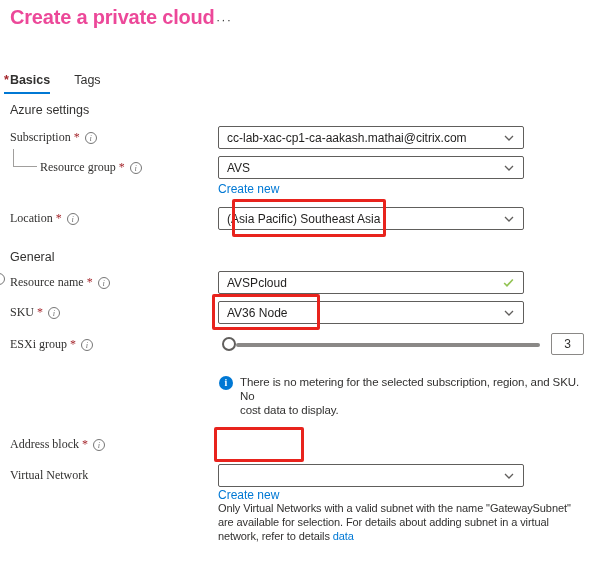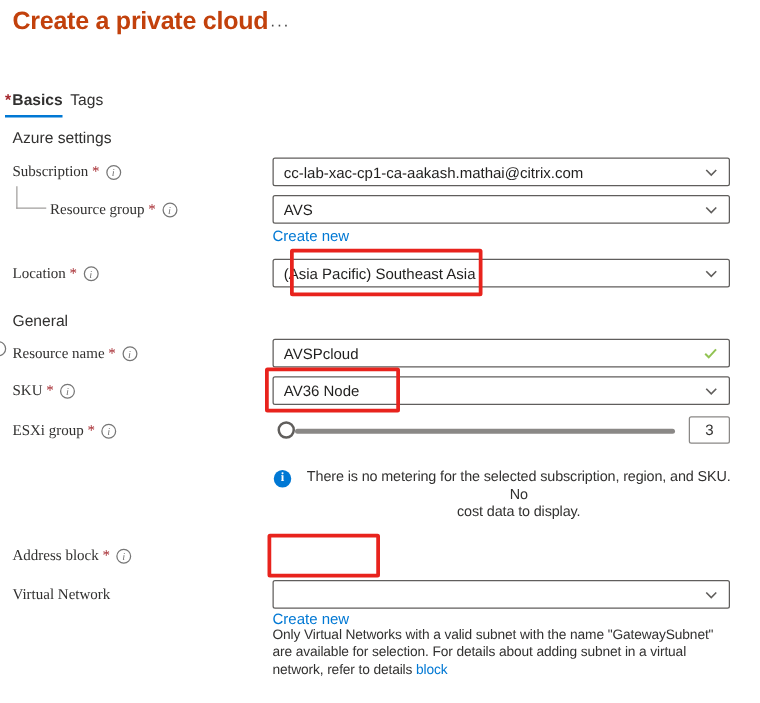--- a/index.html
+++ b/index.html
@@ -1,57 +1,57 @@
 <!DOCTYPE html>
 <html><head>
 <meta charset="utf-8">
 <style>
   * { margin:0; padding:0; box-sizing:border-box; }
   html,body { background:#fff; }
   body { font-family:"Liberation Sans","DejaVu Sans",sans-serif; color:#323130; }
   .canvas { position:relative; width:608px; height:562px; background:#fff; overflow:hidden; }
 
-  .page-title { position:absolute; left:10px; top:6px; font-size:20px; font-weight:700; color:#c2410c; letter-spacing:-0.2px; }
+  .page-title { position:absolute; left:10px; top:6px; font-size:20px; font-weight:700; color:#ec4899; letter-spacing:-0.2px; }
   .more-dots { position:absolute; left:216px; top:12px; font-size:13px; color:#444; letter-spacing:1px; cursor:pointer; }
 
-  .tabs { position:absolute; left:4px; top:73px; display:flex; gap:6px; font-size:12.5px; }
+  .tabs { position:absolute; left:4px; top:73px; display:flex; gap:24px; font-size:12.5px; }
   .tab { padding-bottom:5px; color:#323130; cursor:pointer; }
   .tab.active { font-weight:700; border-bottom:2px solid #0078d4; }
   .req { color:#a4262c; margin-left:3px; }
   .tab .req { margin:0 1px 0 0; font-weight:700; }
 
   .section-h { position:absolute; left:10px; font-size:12.5px; color:#323130; }
 
   .flabel { position:absolute; left:10px; font-size:12px; color:#323130; display:flex; align-items:center;font-family:Liberation Serif, serif; }
   .info-i { display:inline-block; width:12px; height:12px; margin-left:5px; border:1px solid #767676; border-radius:50%;
             color:#767676; font-size:8.5px; line-height:10px; text-align:center; font-style:italic; font-family:"Liberation Serif",serif; cursor:pointer; }
   .info-i::after { content:"i"; }
 
-  .field { position:absolute; left:218px; width:366px; height:23px; border:1px solid #605e5c; border-radius:2px;
+  .field { position:absolute; left:218px; width:306px; height:23px; border:1px solid #605e5c; border-radius:2px;
            background:#fff; display:flex; align-items:center; padding:0 8px; font-size:12px; color:#201f1e; cursor:pointer; }
   .field .val { flex:1; white-space:nowrap; overflow:hidden; }
   .field svg { flex:none; }
 
   .connector { position:absolute; left:13px; top:149px; width:24px; height:18px;
                border-left:1px solid #a19f9d; border-bottom:1px solid #a19f9d; }
 
   .link { position:absolute; left:218px; font-size:12px; color:#0078d4; cursor:pointer; }
 
   .annot { position:absolute; border:3px solid #e8231d; border-radius:2px; pointer-events:none; }
 
   .slider-handle { position:absolute; left:222px; top:337px; width:14px; height:14px; border:2px solid #605e5c;
                    border-radius:50%; background:#fff; cursor:pointer; }
   .slider-track { position:absolute; left:236px; top:343px; width:304px; height:4px; background:#8a8886; border-radius:2px; cursor:pointer; }
   .num-box { position:absolute; left:551px; top:333px; width:33px; height:22px; border:1px solid #8a8886; border-radius:2px;
              display:flex; align-items:center; justify-content:center; font-size:12px; color:#323130; cursor:text; }
 
   .banner-icon { position:absolute; left:219px; top:376px; width:14px; height:14px; background:#0078d4; border-radius:50%;
                  color:#fff; font-size:10px; line-height:14px; text-align:center; font-weight:700; font-family:"Liberation Serif",serif; }
   .banner-icon::after { content:"i"; }
-  .banner-text { position:absolute; left:240px; top:375px; width:350px; font-size:11.5px; line-height:14px; color:#323130; letter-spacing:-0.1px;text-align:center; }
+  .banner-text { position:absolute; left:240px; top:375px; width:350px; font-size:11.5px; line-height:14px; color:#323130; letter-spacing:-0.1px; }
 
   .helper { position:absolute; left:218px; top:501px; font-size:11px; line-height:14px; color:#323130; letter-spacing:-0.1px; white-space:nowrap; }
   .helper .inline-link { color:#0078d4; cursor:pointer; }
 
   .clipped-circle { position:absolute; left:-7px; top:273px; width:12px; height:12px; border:1px solid #767676; border-radius:50%; background:#fff; }
 </style>
 </head>
 <body>
 
 <div class="canvas">
@@ -163,16 +163,16 @@
     <span class="val"></span>
     <svg width="12" height="12" viewBox="0 0 12 12">
         <path d="M2 4l4 4 4-4" fill="none" stroke="#605e5c" stroke-width="1.3"></path>
       </svg>
   </div>
   <div class="link" style="top:488px">Create new</div>
 
   <div class="helper">
     <div>Only Virtual Networks with a valid subnet with the name "GatewaySubnet"</div>
     <div>are available for selection. For details about adding subnet in a virtual</div>
-    <div><span>network, refer to details </span><span class="inline-link">block</span></div>
+    <div><span>network, refer to details </span><span class="inline-link">data</span></div>
   </div>
 
 </div>
 
 </body></html>

